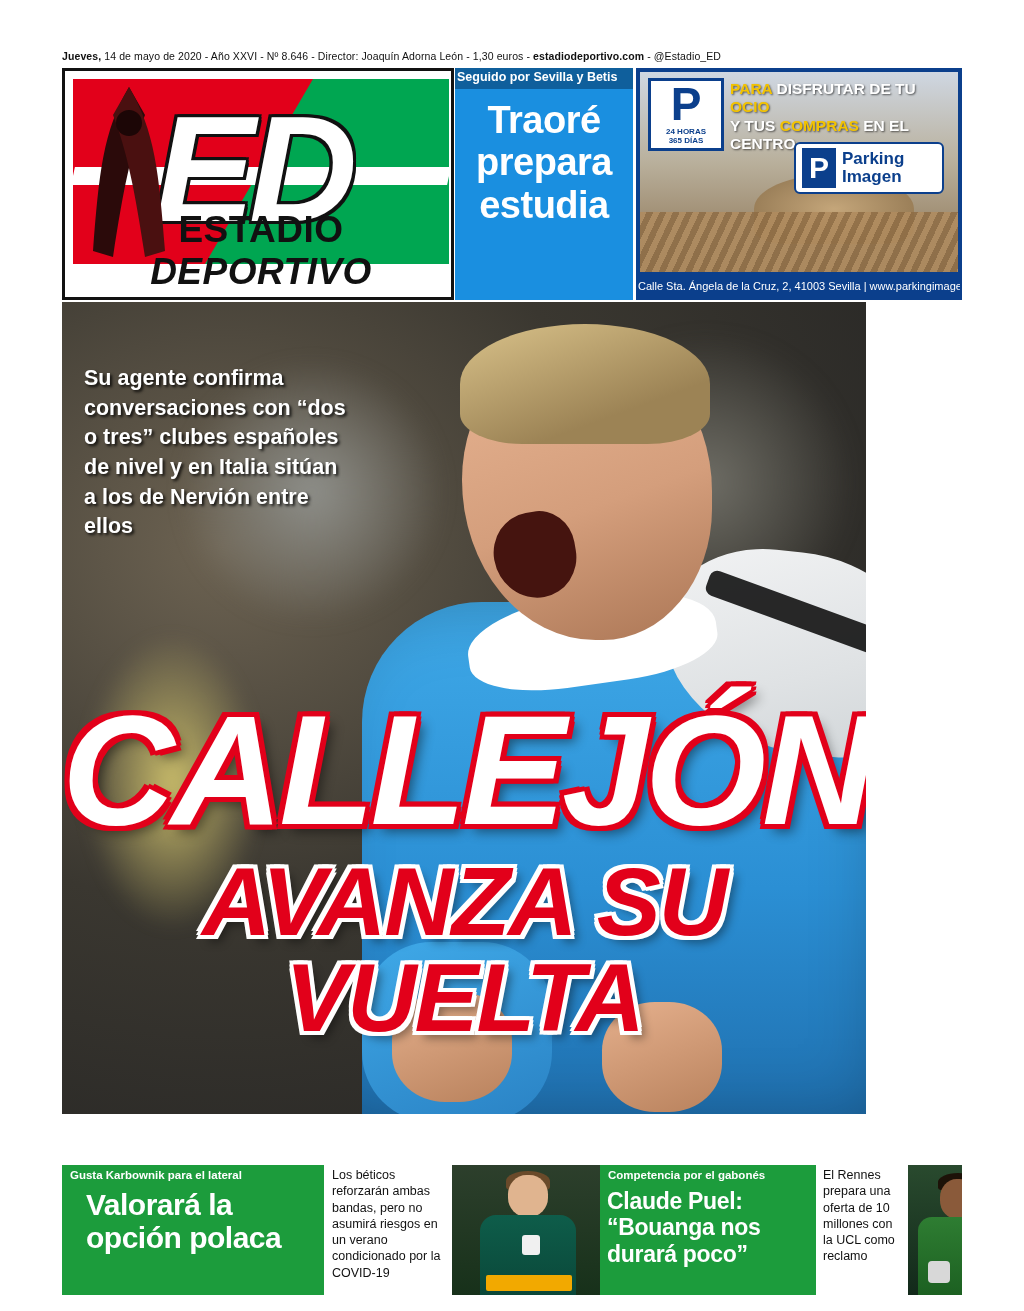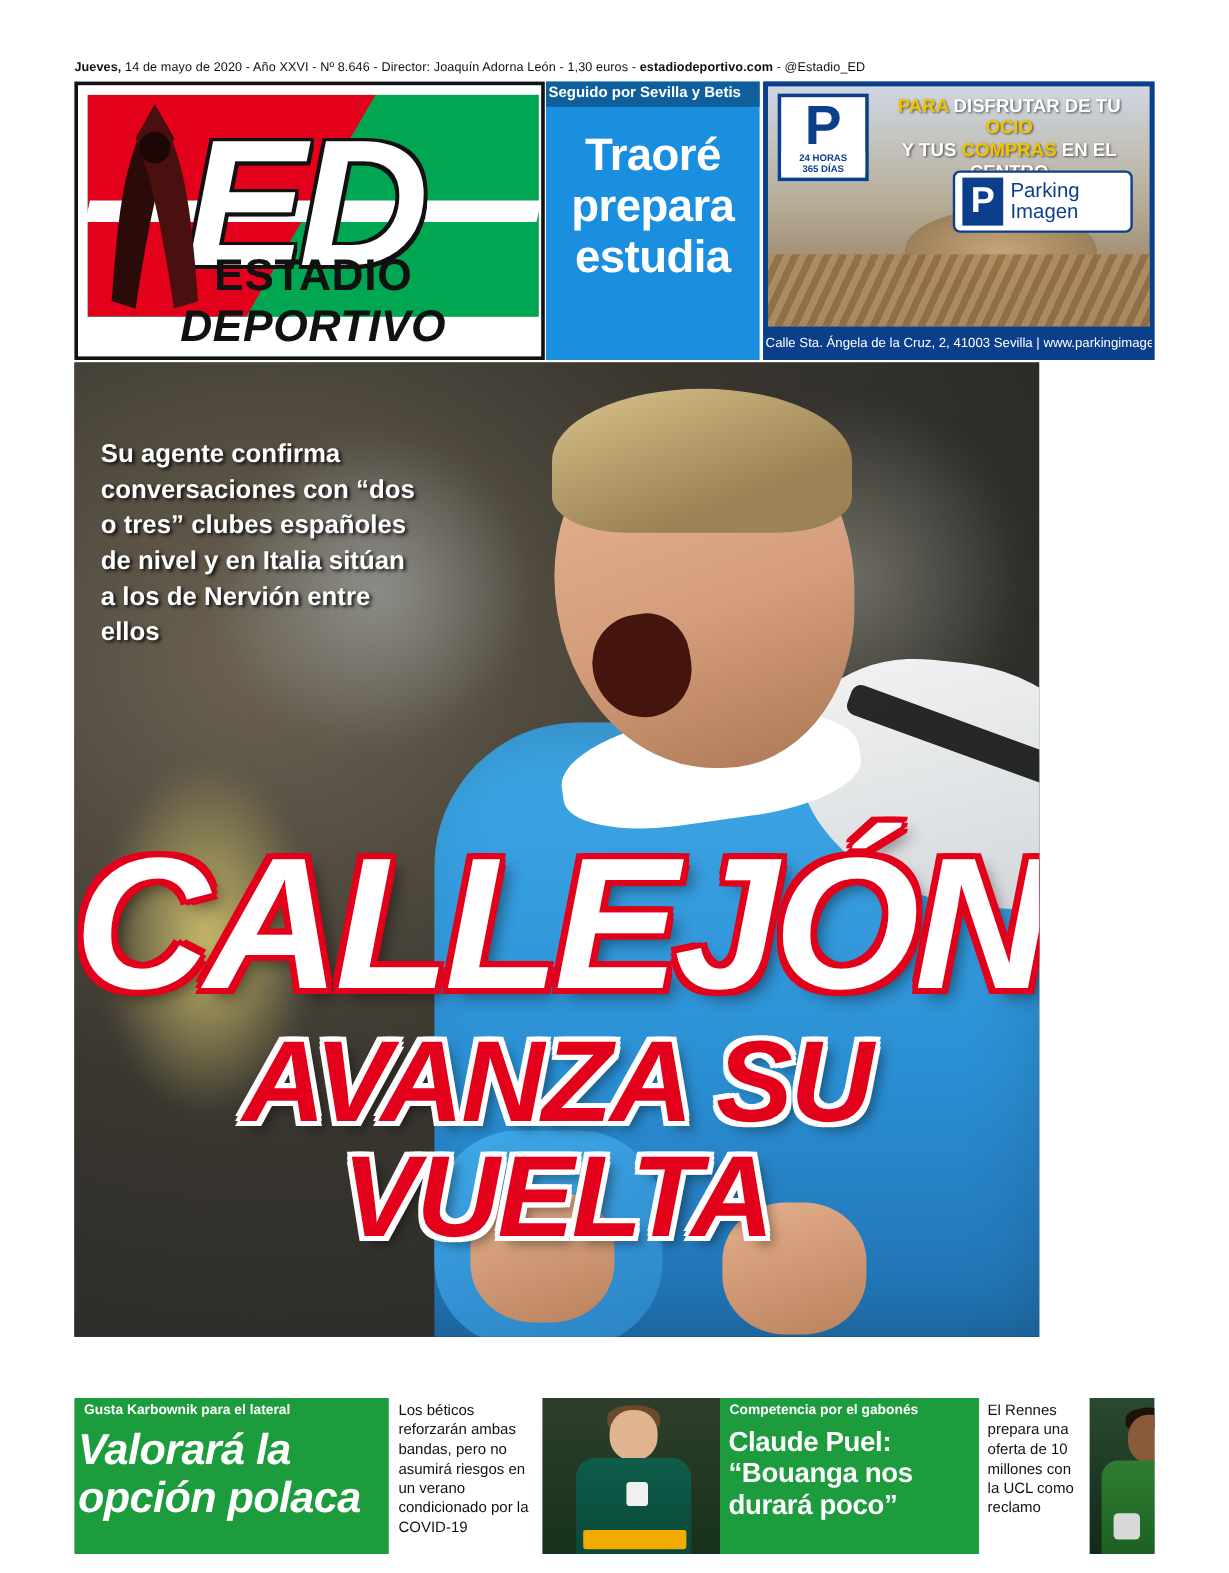--- a/index.html
+++ b/index.html
@@ -121,21 +121,21 @@
     text-align: left;
     padding: 3px 2px 4px;
     line-height: 1.1;
   }
   .teaser-head {
     color: #ffffff;
     font-weight: bold;
     font-size: 38px;
     line-height: 1.12;
     text-align: center;
-    padding-top: 20px;
+    padding-top: 10px;
     letter-spacing: -0.5px;
   }
 
   
   .ad {
     position: absolute;
     left: 636px;
     top: 68px;
     width: 326px;
     height: 232px;
@@ -194,21 +194,20 @@
   .ad-headline {
     position: absolute;
     left: 92px;
     top: 10px;
     right: 8px;
     font-size: 15.5px;
     font-weight: bold;
     color: #ffffff;
     line-height: 1.18;
     text-shadow: 1px 1px 2px rgba(0,0,0,.6);
-    text-align: center;
   }
   .ad-headline .y { color: #f3c300; }
   .ad-logo {
     position: absolute;
     right: 16px;
     top: 72px;
     width: 150px;
     height: 52px;
     background: #ffffff;
     border: 2px solid #0b3f8c;
@@ -223,21 +222,21 @@
     background: #0b3f8c;
     color: #fff;
     font-size: 30px;
     font-weight: bold;
     line-height: 40px;
     text-align: center;
     margin-right: 6px;
   }
   .ad-logo-txt {
     font-size: 17px;
-    font-weight: normal;
+    font-weight: bold;
     color: #0b3f8c;
     line-height: 1.05;
   }
   .ad-footer {
     position: absolute;
     left: 0; right: 0; bottom: 0;
     height: 24px;
     background: #0b3f8c;
     color: #ffffff;
     font-size: 11px;
@@ -424,26 +423,25 @@
     position: relative;
   }
   .b-kicker {
     font-size: 11.5px;
     font-weight: bold;
     color: #ffffff;
     padding: 4px 6px 2px 8px;
     line-height: 1.1;
   }
   .b-head {
-    font-size: 36px;
+    font-size: 30px;
     font-weight: bold;
     line-height: 1.12;
-    padding: 4px 8px 0 3px;
+    padding: 4px 8px 0 24px;
     letter-spacing: -0.5px;
-    font-style: italic;
   }
   .b-body {
     width: 128px;
     background: #ffffff;
     color: #111;
     font-size: 12.5px;
     line-height: 1.3;
     padding: 2px 6px 0 8px;
     box-sizing: border-box;
   }

